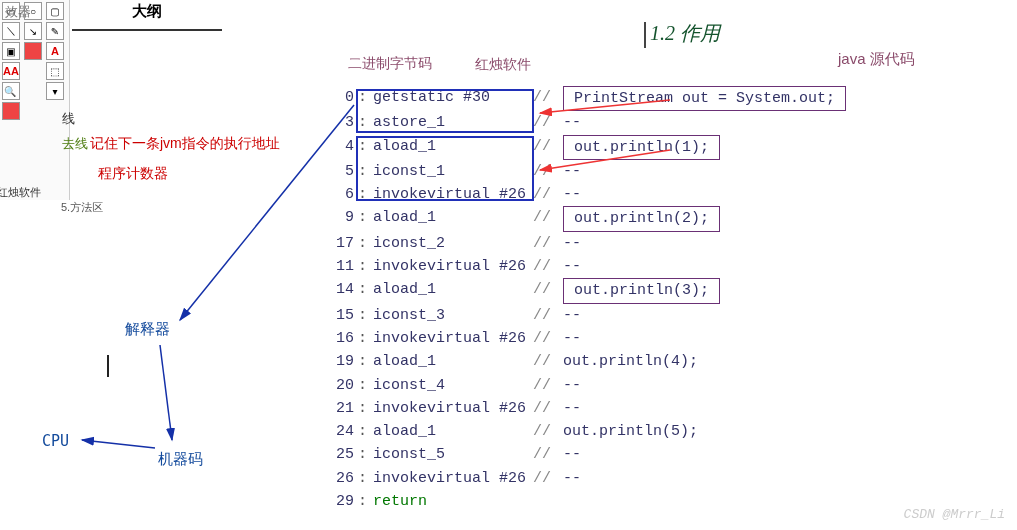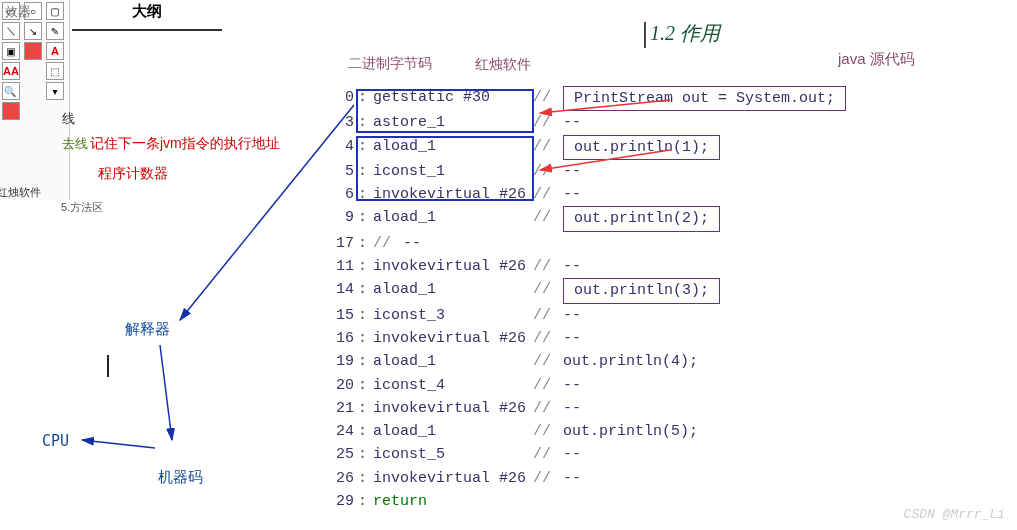--- a/index.html
+++ b/index.html
@@ -18,21 +18,21 @@
 
 .side-text { position:absolute; font-size:13px; }
 .side1 { left:62px; top:110px; color:#333; }
 .side2 { left:62px; top:135px; color:#4d7c0f; }
 .side3 { left:-3px; top:185px; color:#333; font-size:11px; }
 .side4 { left:16px; top:200px; color:#555; font-size:11px;margin-left:45px; }
 
 .note1 { position:absolute; left:90px; top:135px; color:#c00; font-size:14px; }
 .note2 { position:absolute; left:90px; top:165px; color:#c00; font-size:14px;margin-left:8px; }
 .interp { position:absolute; left:125px; top:320px; color:#134a9c; font-size:15px; }
-.machine { position:absolute; left:158px; top:468px; color:#134a9c; font-size:15px; }
+.machine { position:absolute; left:158px; top:450px; color:#134a9c; font-size:15px; }
 .cpu { position:absolute; left:42px; top:432px; color:#134a9c; font-size:15px; font-family:Consolas,monospace; }
 .cursor { position:absolute; left:107px; top:355px; width:2px; height:22px; background:#222; }
 
 .title12 { position:absolute; left:650px; top:20px; font-style:italic; font-size:20px; color:#14532d; font-family:"Times New Roman","SimSun",serif; }
 .title12::before { content:""; position:absolute; left:-6px; top:2px; width:2px; height:26px; background:#444; }
 .hdr { position:absolute; font-size:14px; color:#8a4a6a; }
 .hdr1 { left:348px; top:55px; }
 .hdr2 { left:475px; top:56px; }
 .hdr3 { left:838px; top:50px; font-size:15px; }
 
@@ -139,20 +139,21 @@
     <div class="row">
       <span class="ln">9</span>
       <span class="colon">:</span>
       <span class="instr">aload_1</span>
       <span class="cmt">//</span>
       <span class="src box-source"> out.println(2);</span>
     </div>
     <div class="row">
       <span class="ln">17</span>
       <span class="colon">:</span>
+      <span class="instr">iconst_2</span>
       <span class="cmt">//</span>
       <span class="src"> --</span>
     </div>
     <div class="row">
       <span class="ln">11</span>
       <span class="colon">:</span>
       <span class="instr">invokevirtual #26</span>
       <span class="cmt">//</span>
       <span class="src"> --</span>
     </div>

